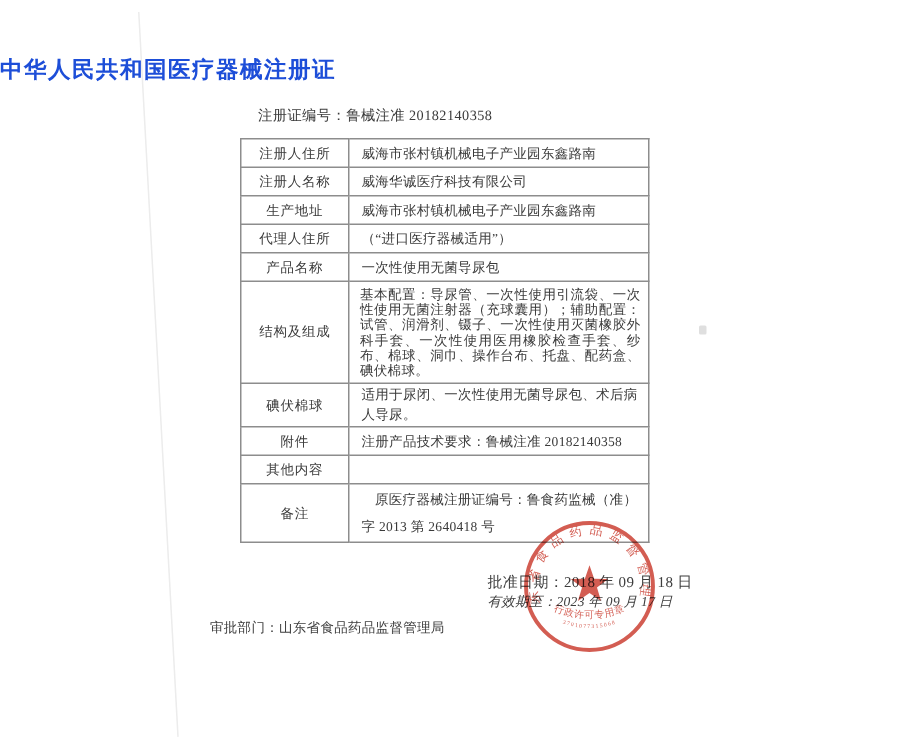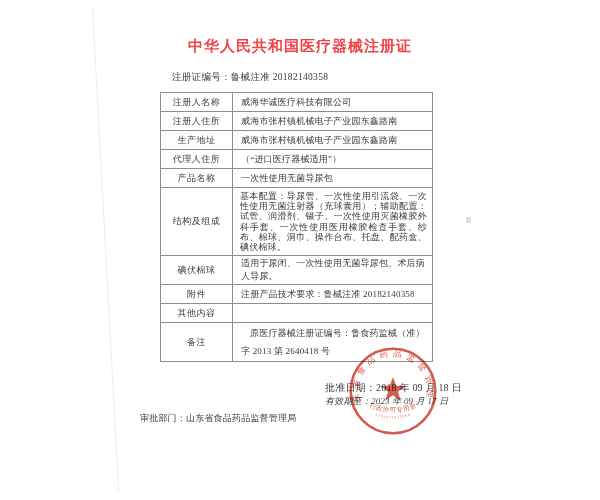--- a/index.html
+++ b/index.html
@@ -9,22 +9,22 @@
   }
   .page-edge{
     position:absolute;left:92px;top:8px;width:1px;height:484px;background:#ececec;
     transform:rotate(-3.1deg);transform-origin:top left;
   }
   .artifact{
     position:absolute;left:466px;top:217px;width:5px;height:6px;background:#c4c4c4;
     opacity:.55;border-radius:1px;
   }
   .title{
-    position:absolute;left:0;right:0;top:37px;text-align:center;
-    font-size:15px;font-weight:bold;letter-spacing:1px;color:#ef4444;
+    position:absolute;left:0;right:0;top:37px;text-align:left;
+    font-size:15px;font-weight:bold;letter-spacing:1px;color:#1d4ed8;
   }
   .regline{
     position:absolute;left:172px;top:71px;font-size:9.5px;color:#3a3a3a;letter-spacing:.3px;
   }
   table.cert{
     position:absolute;left:160px;top:92px;width:273px;
     border-collapse:collapse;table-layout:fixed;
   }
   table.cert td{
     border:1px solid #8d8d8d;font-size:9px;vertical-align:middle;
@@ -53,26 +53,26 @@
 
 <div class="title">中华人民共和国医疗器械注册证</div>
 
 <div class="regline">
   <span>注册证编号：</span><span>鲁械注准 20182140358</span>
 </div>
 
 <table class="cert">
   <tbody>
     <tr class="h19">
+      <td class="lbl">注册人住所</td>
+      <td class="val">威海市张村镇机械电子产业园东鑫路南</td>
+    </tr>
+    <tr class="h19">
       <td class="lbl">注册人名称</td>
       <td class="val">威海华诚医疗科技有限公司</td>
-    </tr>
-    <tr class="h19">
-      <td class="lbl">注册人住所</td>
-      <td class="val">威海市张村镇机械电子产业园东鑫路南</td>
     </tr>
     <tr class="h19">
       <td class="lbl">生产地址</td>
       <td class="val">威海市张村镇机械电子产业园东鑫路南</td>
     </tr>
     <tr class="h19">
       <td class="lbl">代理人住所</td>
       <td class="val">（“进口医疗器械适用”）</td>
     </tr>
     <tr class="h19">

